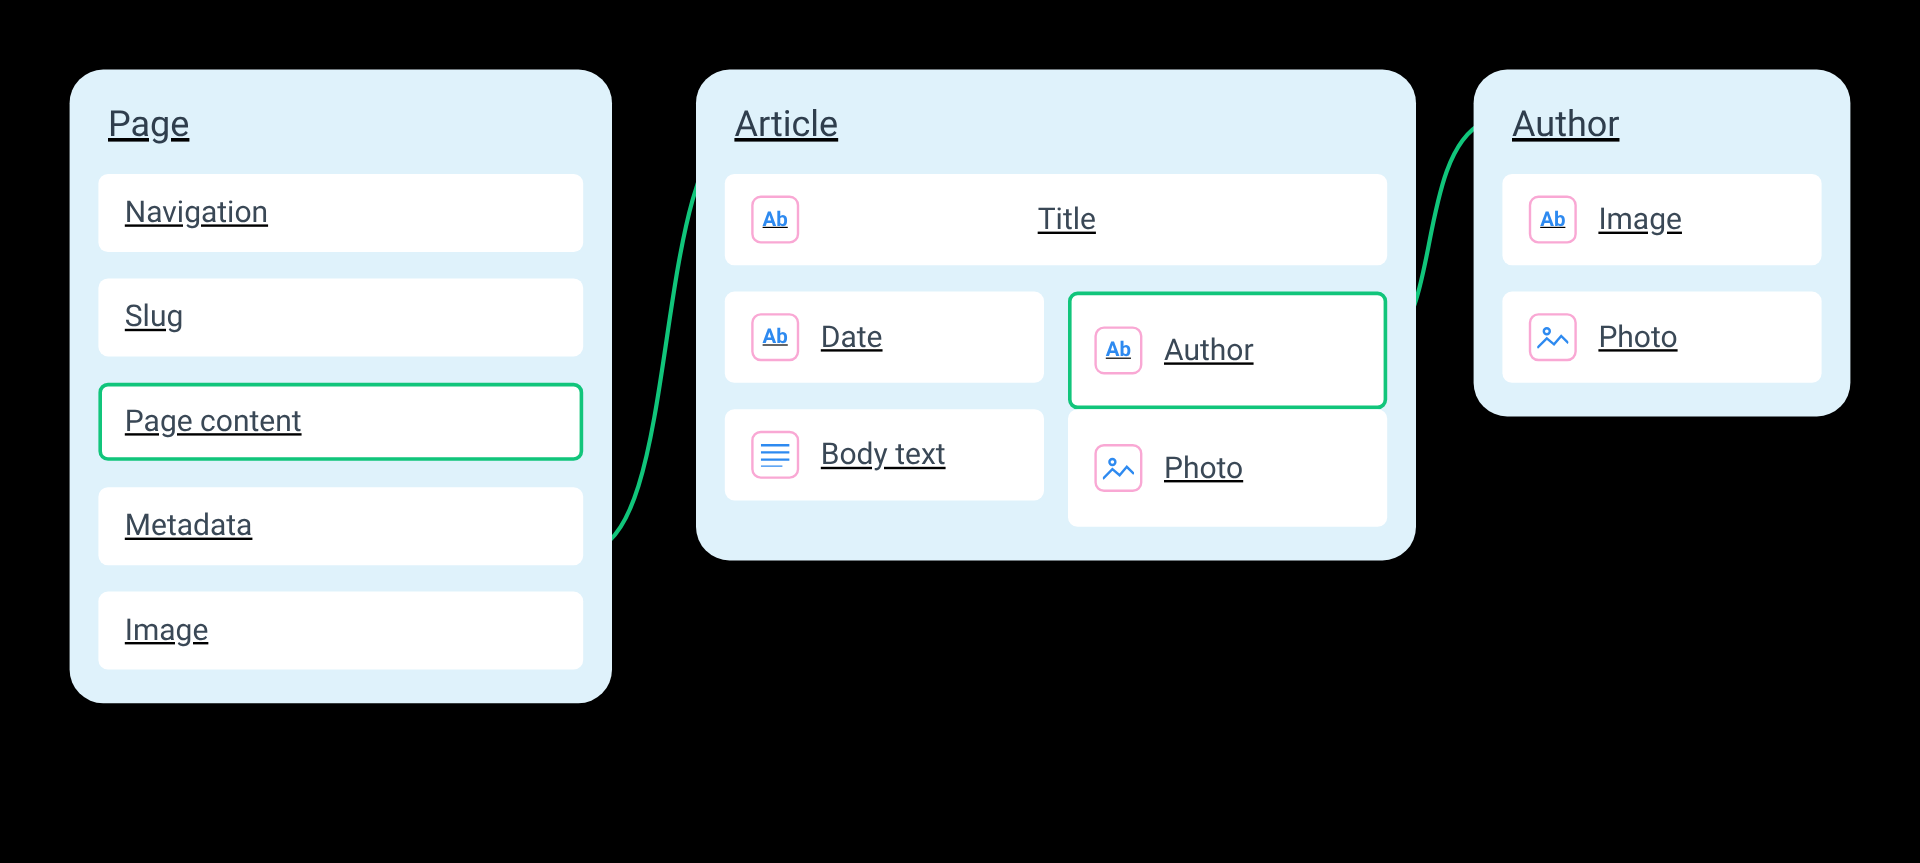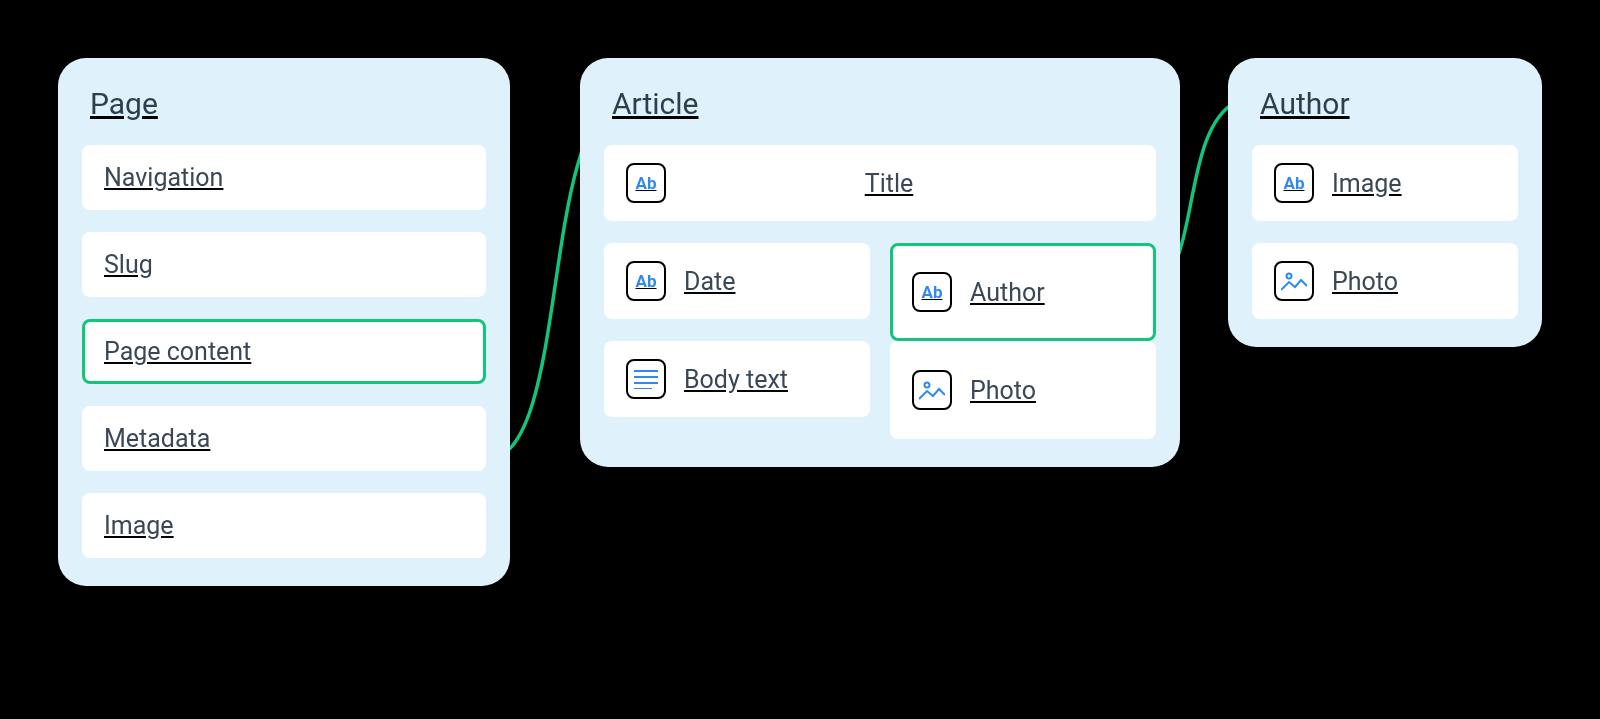--- a/index.html
+++ b/index.html
@@ -53,21 +53,21 @@
     .field-row {
       display: flex;
       gap: 20px;
     }
     .field-row .field {
       flex: 1;
     }
     .icon-box {
       width: 40px;
       height: 40px;
-      border: 2px solid #000000;
+      border: 2px solid #f9a8d4;
       border-radius: 8px;
       flex-shrink: 0;
       margin-right: 18px;
       display: flex;
       align-items: center;
       justify-content: center;
     }
     .icon-ab {
       color: #2e8af0;
       font-weight: 700;

